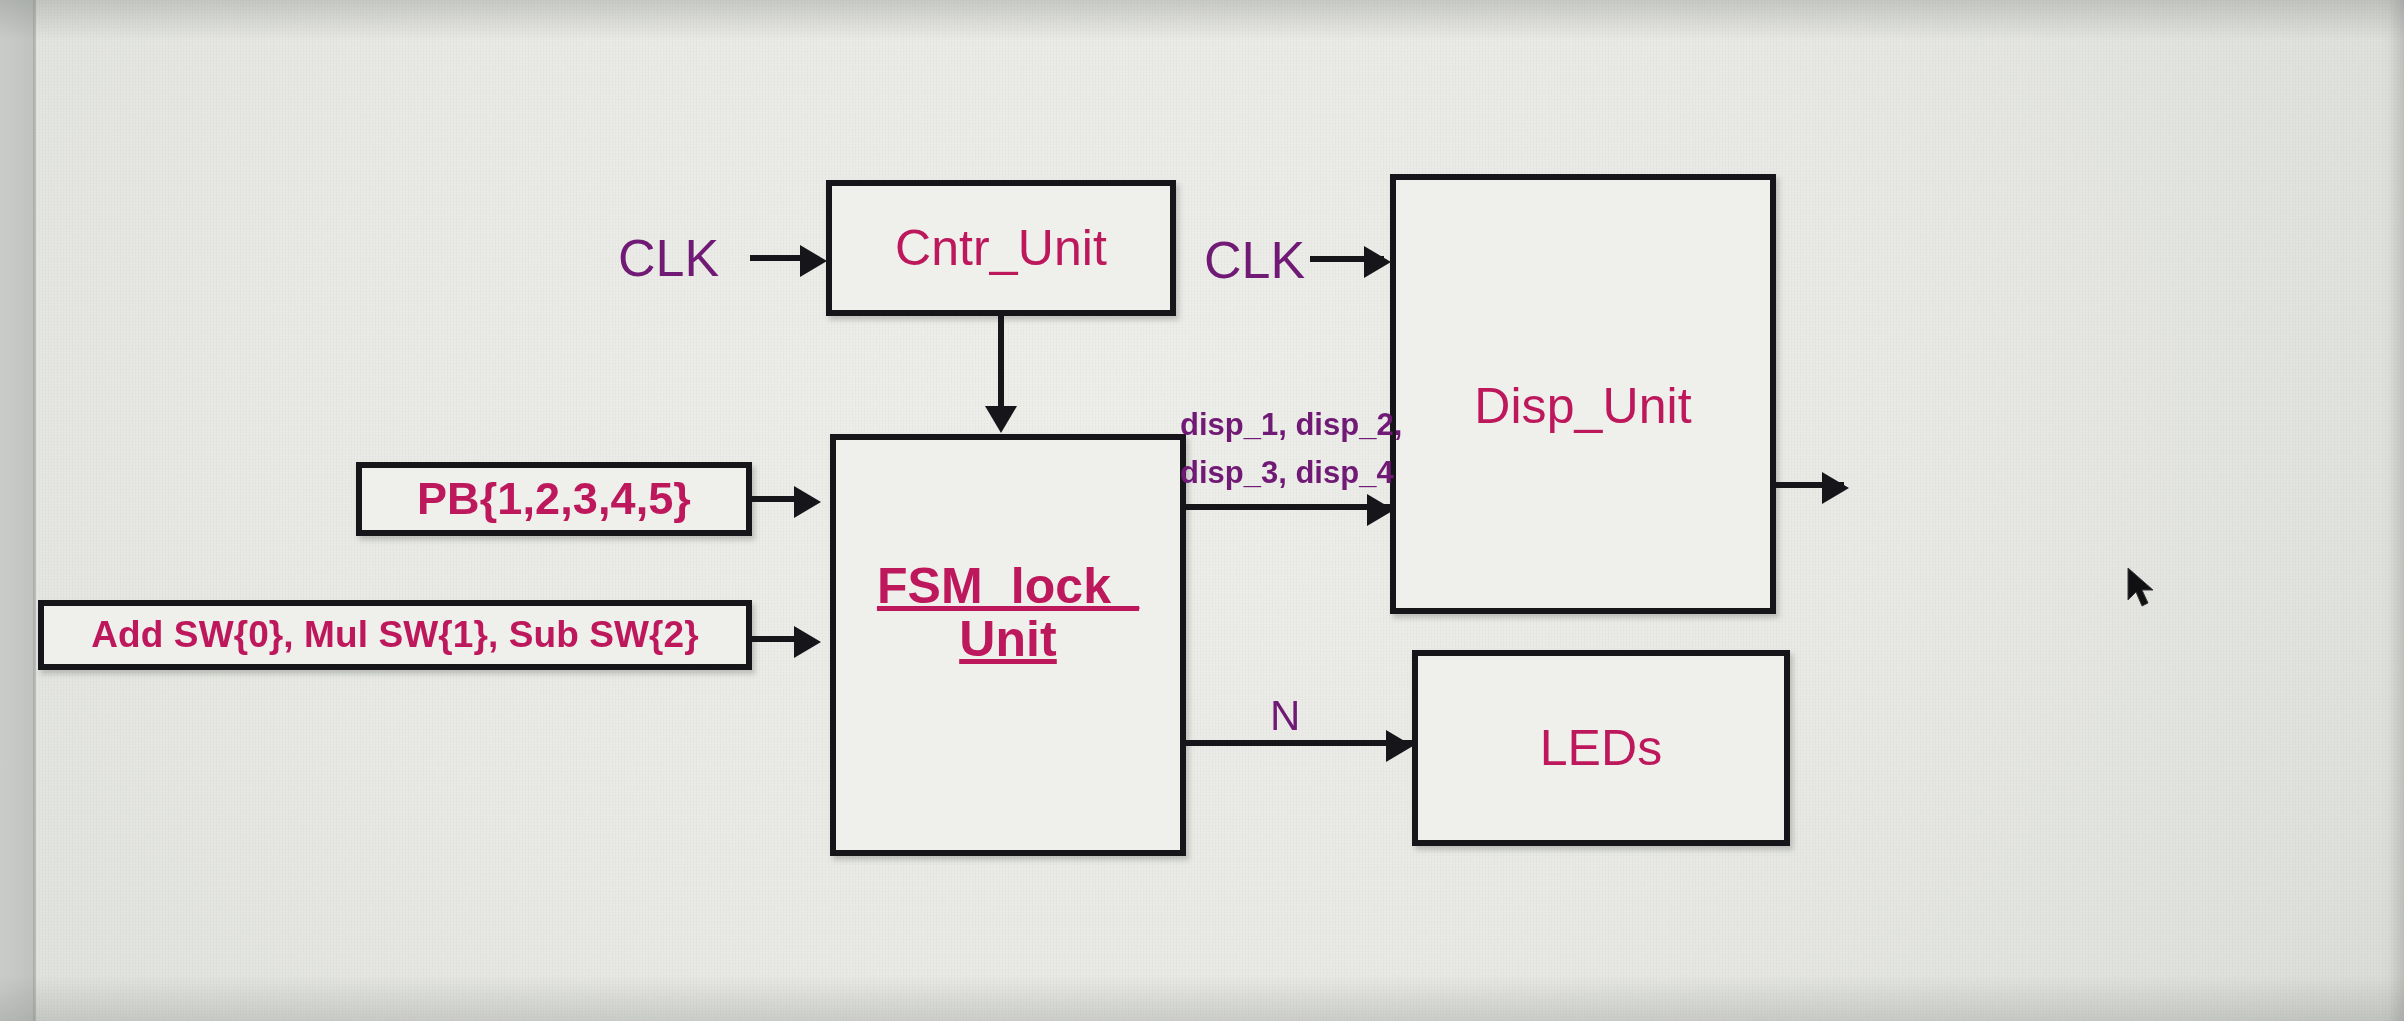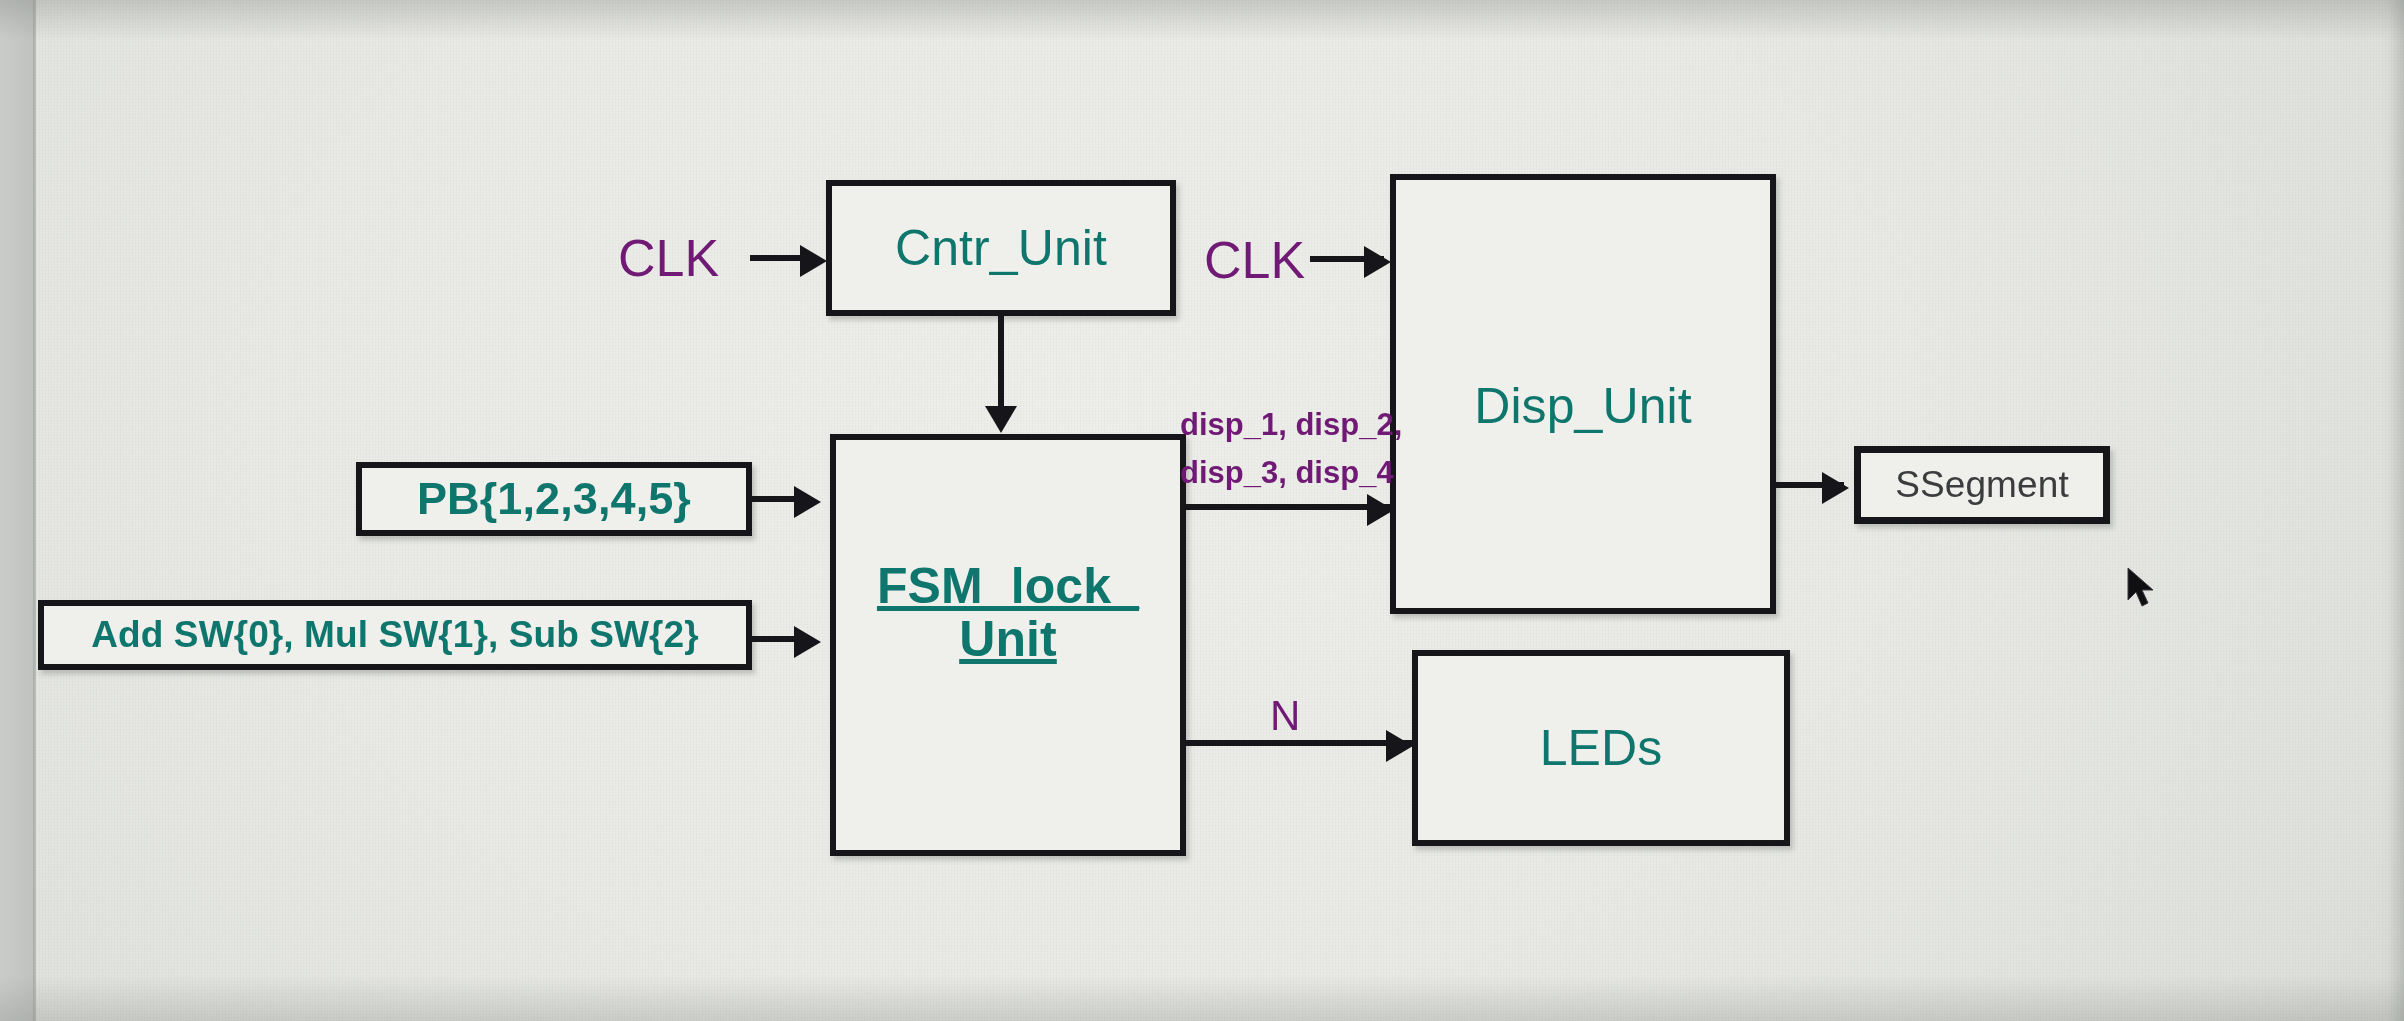--- a/index.html
+++ b/index.html
@@ -58,21 +58,21 @@
   
   .node {
     position: absolute;
     box-sizing: border-box;
     border: 6px solid #16161a;
     background: #efefeb;
     display: flex;
     align-items: center;
     justify-content: center;
     text-align: center;
-    color: #0f766e;
+    color: #be185d;
     box-shadow: 3px 4px 5px rgba(90,94,90,0.30);
   }
   .node .label { line-height: 1.05; letter-spacing: .1px; }
 
   .n-cntr   { font-size: 50px; }
   .n-fsm    { font-size: 50px; font-weight: 700; }
   .n-disp   { font-size: 50px; }
   .n-leds   { font-size: 50px; justify-content: center; }
   .n-sseg   { font-size: 37px; color:#3a3c3e; }
   .n-pb     { font-size: 45px; font-weight: 700; }
@@ -175,23 +175,20 @@
   <div class="hline" style="left:1186px; top:740px; width:226px;"></div>
   <div class="arrow-r" style="left:1386px; top:730px;"></div>
 
   <div class="node n-leds" style="left:1412px; top:650px; width:378px; height:196px;">
     <span class="label">LEDs</span>
   </div>
 
   <div class="hline" style="left:1776px; top:482px; width:68px;"></div>
   <div class="arrow-r" style="left:1822px; top:472px;"></div>
 
-  <div class="node n-sseg" style="left:1854px; top:446px; width:256px; height:78px; border-width:7px;">
-    <span class="label">SSegment</span>
-  </div>
 
 
   <div id="cursor" style="left: 2126px; top: 566px;">
     <svg width="34" height="46" viewBox="0 0 34 46" xmlns="http://www.w3.org/2000/svg">
       <path d="M2 2 L2 34 L10 26 L16 40 L22 37 L16 24 L27 24 Z" fill="#101012" stroke="#3a3a3c" stroke-width="1"></path>
     </svg>
   </div>
 
 </div>
 

